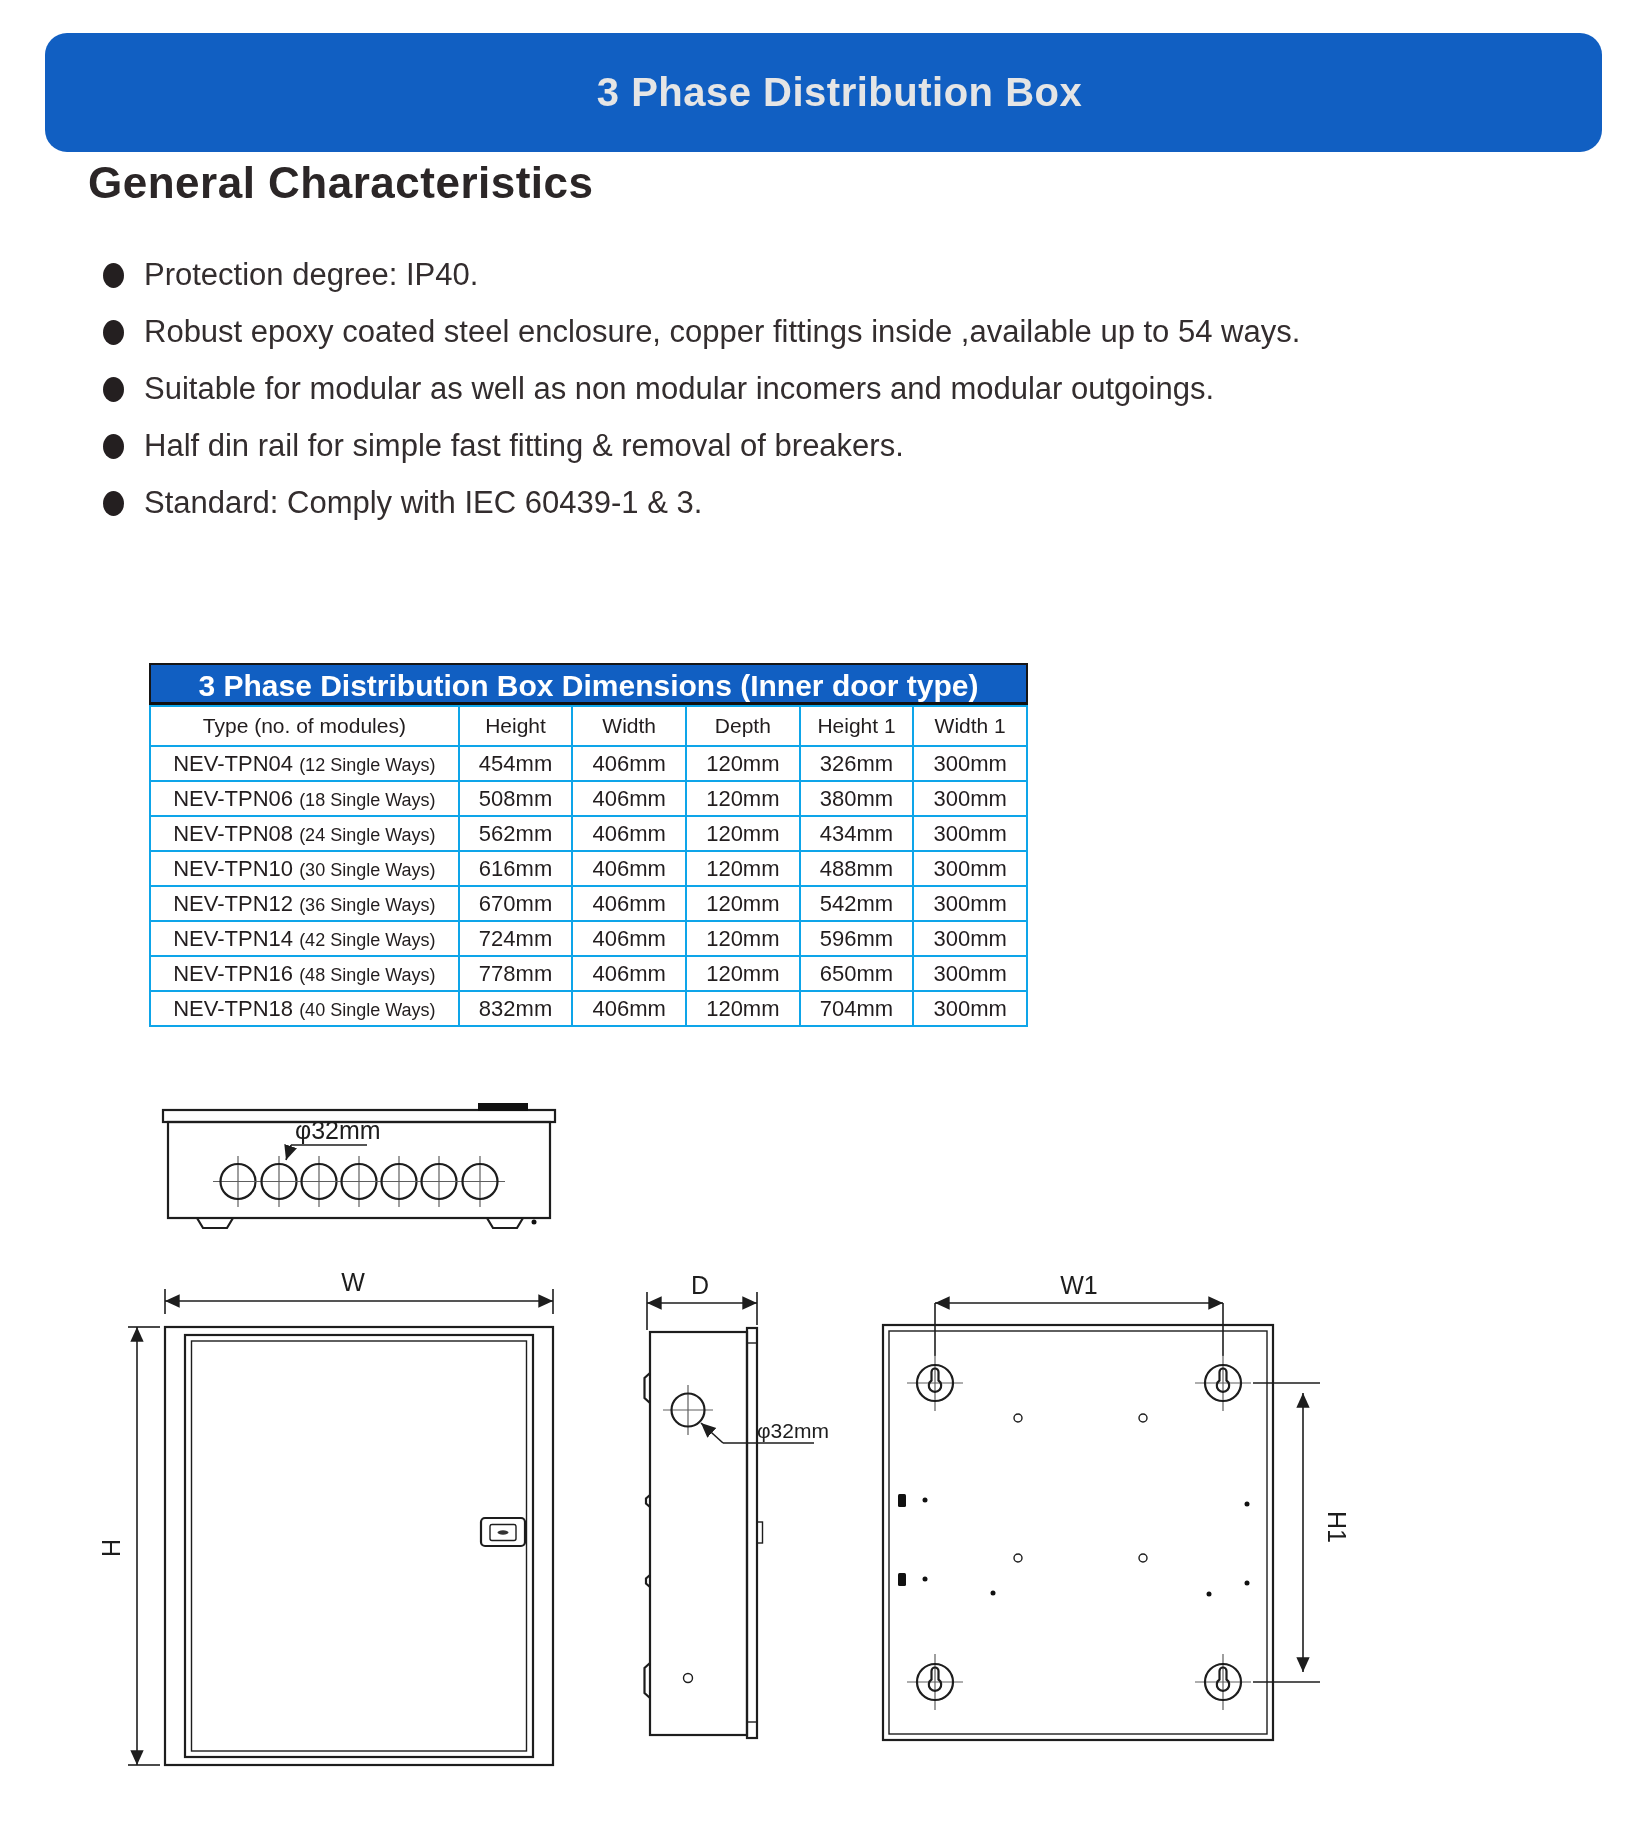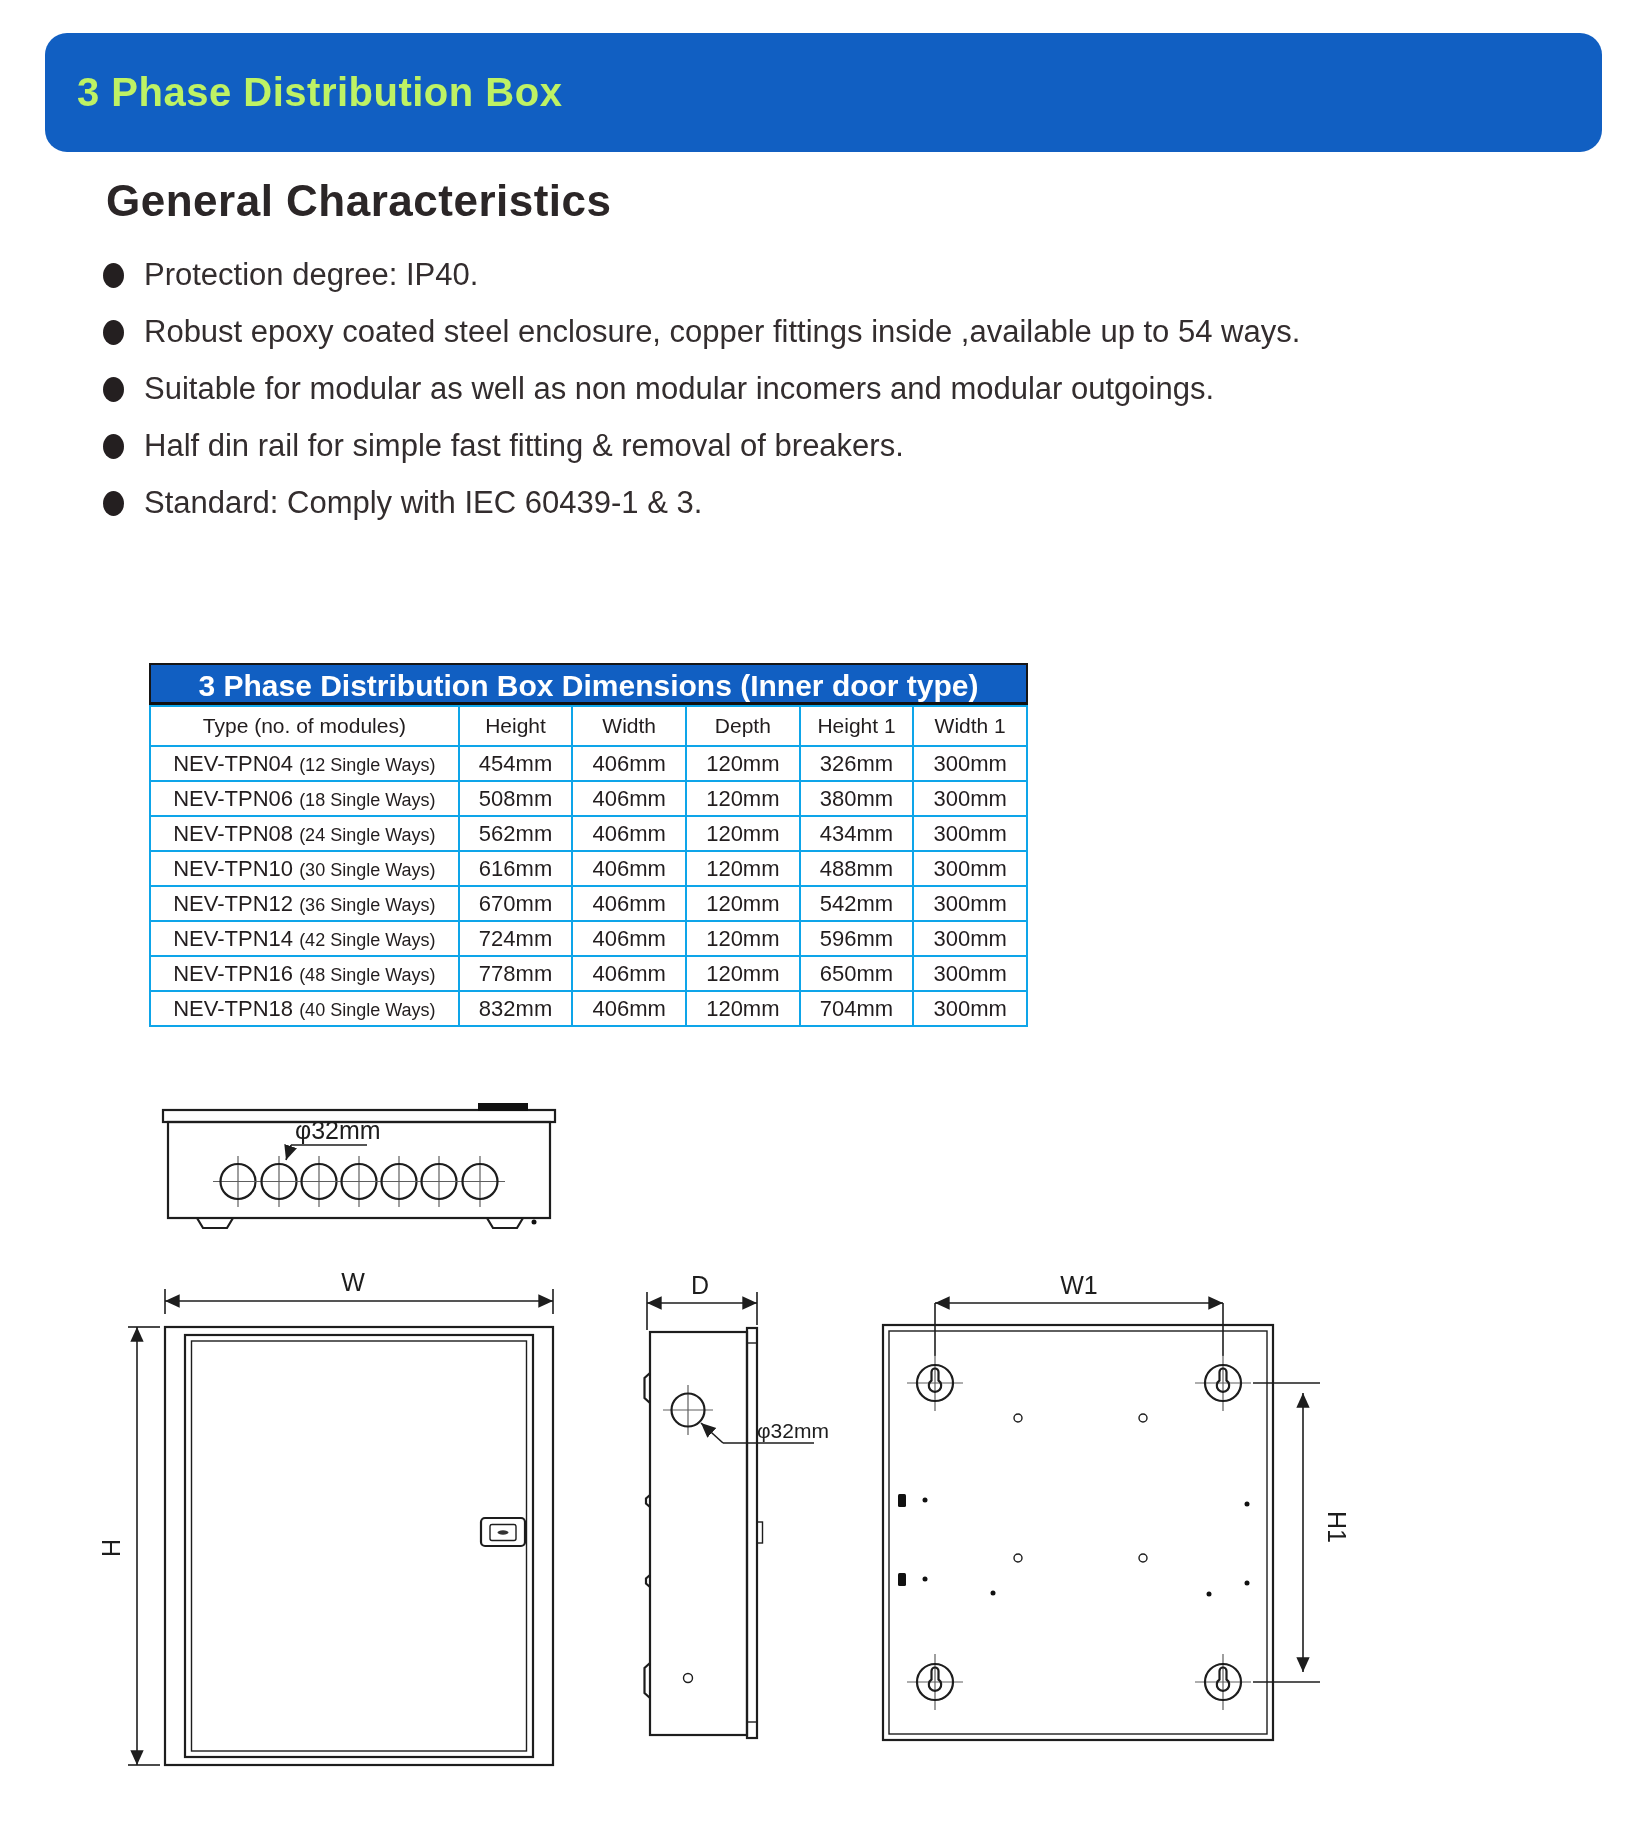--- a/index.html
+++ b/index.html
@@ -2,26 +2,26 @@
 <html><head>
 <meta charset="utf-8">
 <style>
   html,body{margin:0;padding:0;background:#ffffff;}
   .page{
     position:relative;width:1648px;height:1832px;background:#ffffff;
     font-family:"Liberation Sans", sans-serif;overflow:hidden;color:#231e1f;
   }
   .header-bar{
     position:absolute;left:45px;top:33px;width:1557px;height:119px;
-    background:#115fc2;border-radius:22px;color:#bef264;
+    background:#115fc2;border-radius:22px;color:#e5e5e5;
     font-size:40px;font-weight:bold;display:flex;align-items:center;
-    padding-left:32px;box-sizing:border-box;letter-spacing:0.5px;
+    padding-left:32px;box-sizing:border-box;letter-spacing:0.5px;justify-content:center;
   }
   .section-heading{
-    position:absolute;left:88px;top:158px;margin:18px;
+    position:absolute;left:88px;top:158px;margin:0;
     font-size:44px;font-weight:bold;color:#2b2627;letter-spacing:0.5px;
   }
   .bullets{position:absolute;left:103px;top:259px;margin:0;padding:0;list-style:none;}
   .bullets li{
     display:flex;align-items:center;gap:20px;height:32px;margin-bottom:25px;
     font-size:31px;color:#332d2e;white-space:nowrap;text-align:right;
   }
   .dot{width:21px;height:25px;border-radius:50%;background:#241f20;flex:0 0 21px;}
   .dim-table{position:absolute;left:113px;top:663px;width:879px;padding-left:36px;}
   .tbl-title{

